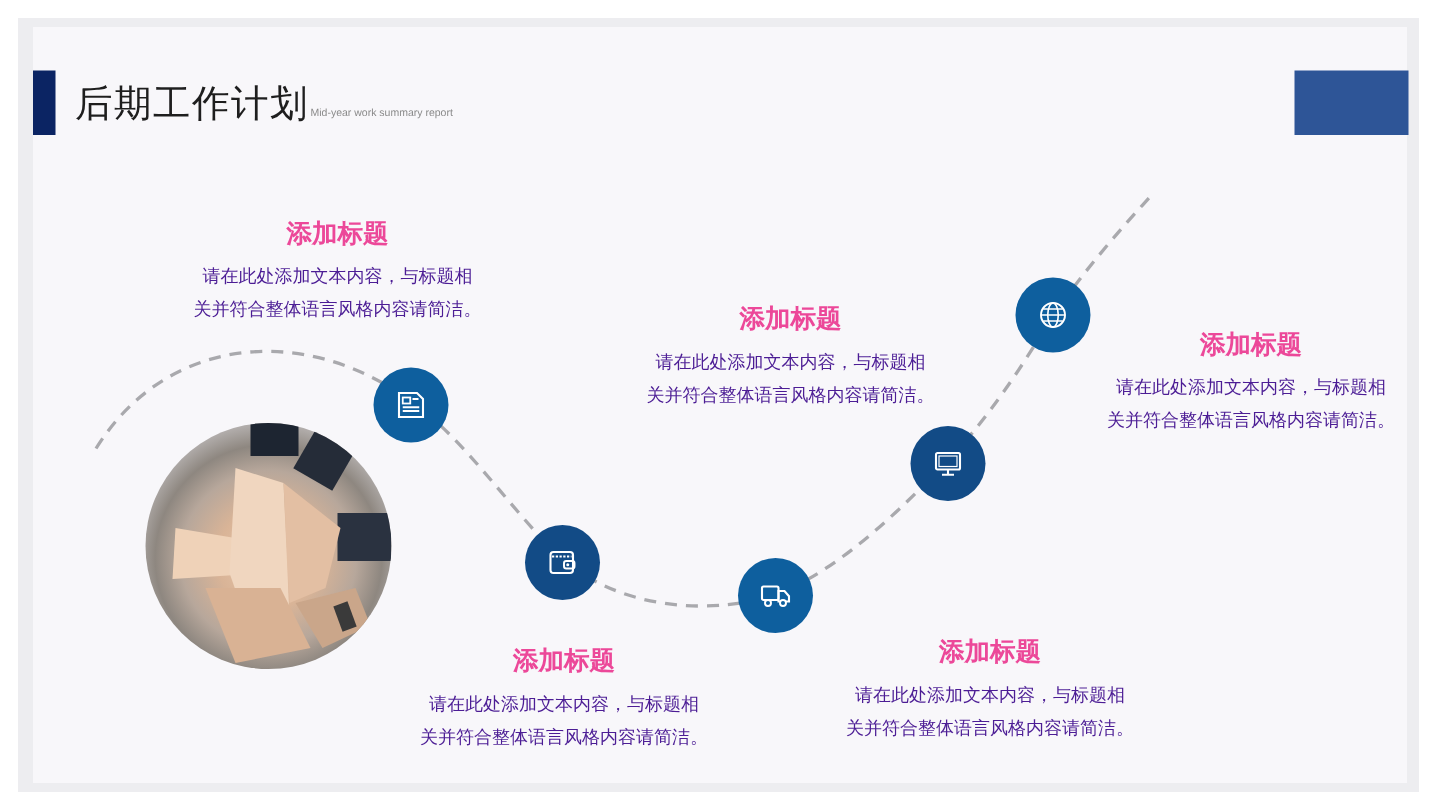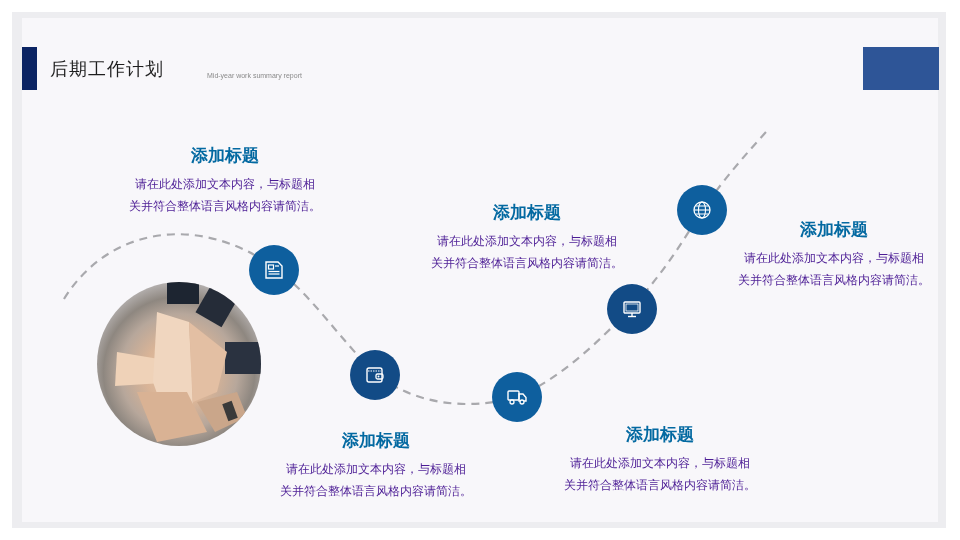--- a/index.html
+++ b/index.html
@@ -1,28 +1,28 @@
 <!DOCTYPE html>
 <html><head>
 <meta charset="utf-8">
 <style>
   html,body{margin:0;padding:0;}
   body{width:960px;height:540px;background:#ffffff;position:relative;overflow:hidden;font-family:"Liberation Sans","DejaVu Sans",sans-serif;}
   .frame{position:absolute;left:12px;top:12px;width:934px;height:516px;background:#ededf0;}
   .slide{position:absolute;left:22px;top:18px;width:916px;height:504px;background:#f8f7fa;}
   .title-bar{position:absolute;left:22px;top:47px;width:15px;height:43px;background:#0b2463;}
-  .title{position:absolute;left:50px;top:52px;font-size:18px;color:#1e1e1e;letter-spacing:1px;line-height:34px;}
+  .title{position:absolute;left:50px;top:52px;font-size:25px;color:#1e1e1e;letter-spacing:1px;line-height:34px;}
   .subtitle{position:absolute;left:207px;top:72px;font-size:7px;color:#8a8a8a;}
   .corner-block{position:absolute;left:863px;top:47px;width:76px;height:43px;background:#2e5597;}
   svg.path{position:absolute;left:0;top:0;}
   .node{position:absolute;width:50px;height:50px;border-radius:50%;display:flex;align-items:center;justify-content:center;}
   .photo{position:absolute;left:97px;top:282px;width:164px;height:164px;border-radius:50%;overflow:hidden;
     background:radial-gradient(circle at 50% 55%,#e9c8ad 0%,#d9b497 28%,#b7a79b 48%,#8e8780 62%,#c6c3c4 80%,#a9a6a7 100%);}
   .block{position:absolute;text-align:center;}
-  .block .h{font-size:17px;font-weight:bold;color:#0369a1;margin-bottom:6px;}
+  .block .h{font-size:17px;font-weight:bold;color:#ec4899;margin-bottom:6px;}
   .block .d{font-size:12px;color:#4c1d95;line-height:22px;}
 </style>
 </head>
 <body>
 
 <div class="frame"></div>
 <div class="slide"></div>
 
 <div class="title-bar"></div>
 <div class="title">后期工作计划</div>

